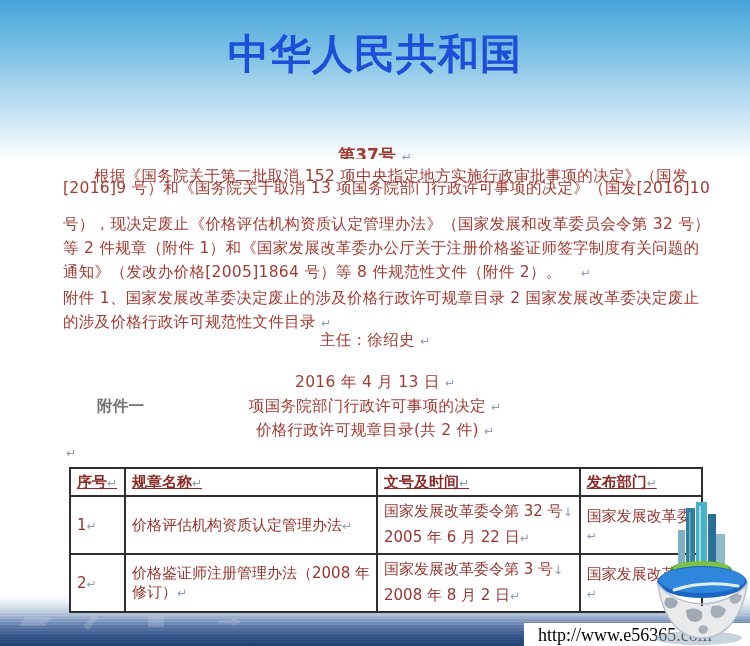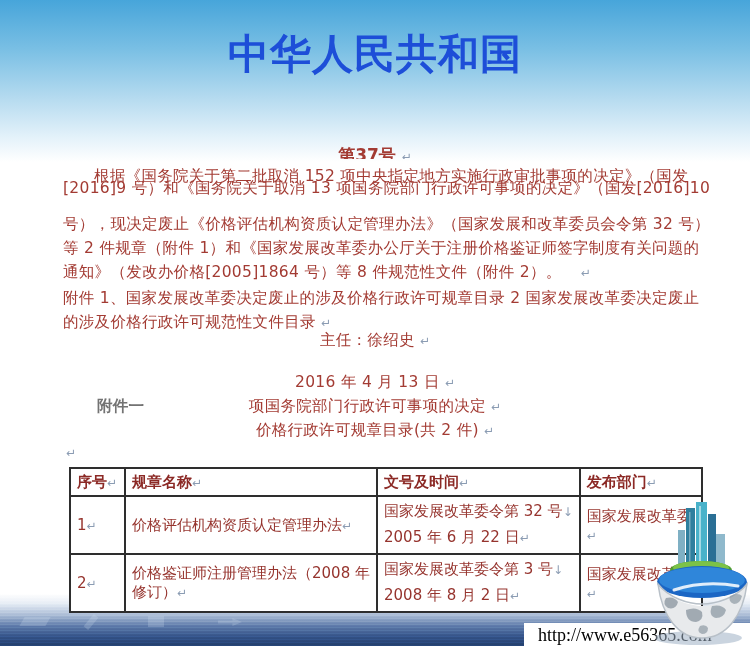--- a/index.html
+++ b/index.html
@@ -34,21 +34,21 @@
   .ln.indent{text-indent:31px;}
   .ln.center{text-align:center;}
   .mark{color:#8b9cb3;font-size:12px;font-weight:normal;font-style:normal;letter-spacing:0;}
   .gap-mark{margin-left:14px;}
   .att-label{position:absolute;left:7px;top:0;font-weight:bold;color:#737373;margin-left:27px;}
 
   
   table.rules{position:absolute;left:69px;top:467px;border-collapse:collapse;table-layout:fixed;
     background:#ffffff;color:#96342e;font-size:15px;}
   table.rules td,table.rules th{border:2px solid #2e2e2e;padding:2px 6px;vertical-align:middle;text-align:left;}
-  table.rules th{color:#8c2a26;font-weight:bold;height:22px;}
+  table.rules th{color:#8c2a26;font-weight:bold;height:22px;text-decoration:underline;}
   .col-no{width:41px;}
   .col-name{width:238px;}
   .col-doc{width:176px;}
   .col-dept{width:108px;}
   tr.datarow td{height:48px;}
   .docline{white-space:nowrap;line-height:25px;}
   .tbl-mark{position:absolute;color:#8b9cb3;font-size:12px;}
 
   
   .url-box{position:absolute;left:524px;top:623px;width:226px;height:23px;background:#ffffff;}

